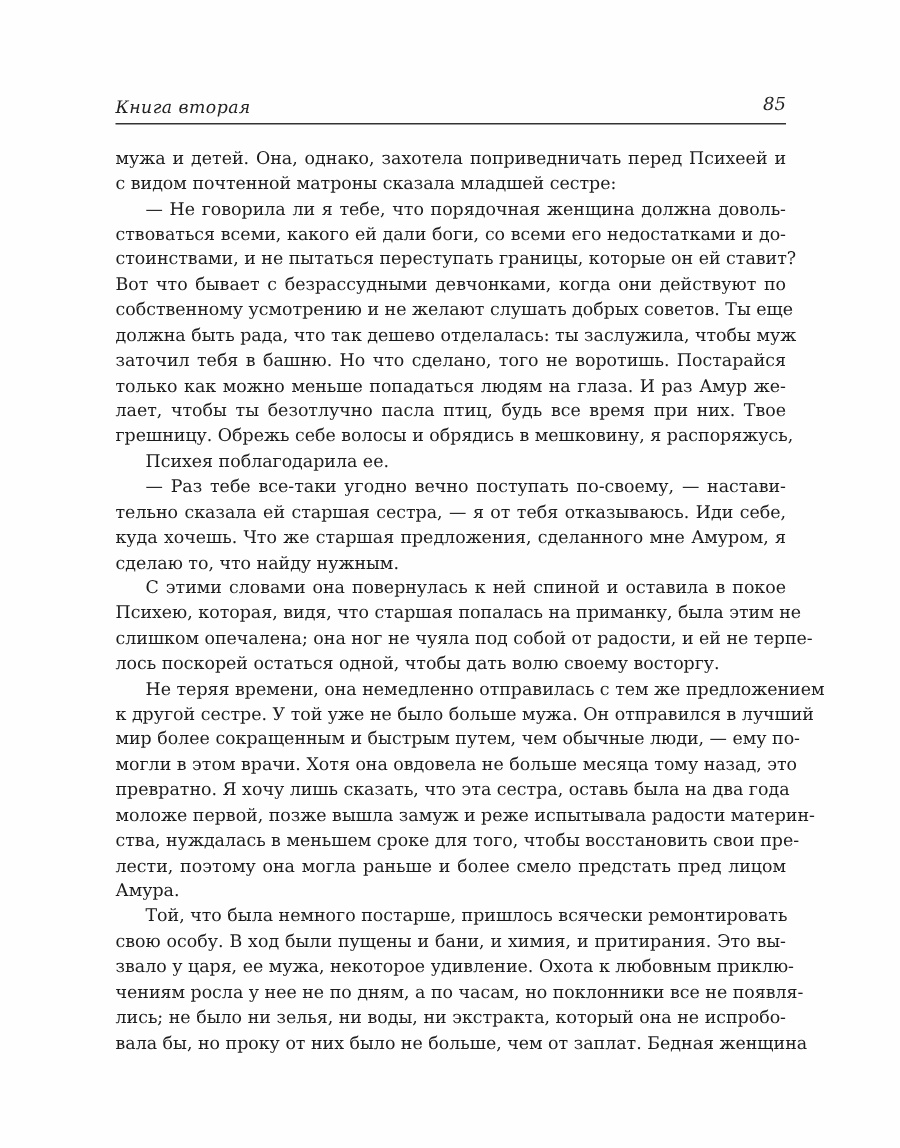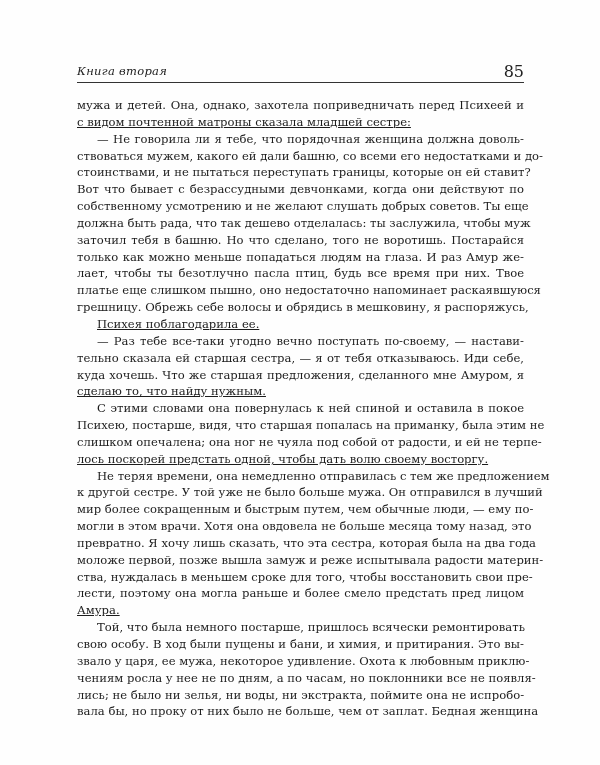--- a/index.html
+++ b/index.html
@@ -2,70 +2,69 @@
 <html><head>
 <meta charset="utf-8">
 <style>
   html, body { margin:0; padding:0; background:#fff; }
   body { width:600px; height:765px; position:relative; overflow:hidden; }
   .page { position:absolute; left:0; top:0; width:600px; height:765px; background:#fefefe; }
   .header { position:absolute; left:77px; top:62px; width:447px; height:18px;
             font-family:"DejaVu Serif", serif; color:#222; }
   .running-title { position:absolute; left:0; right:0; text-align:left; top:2px;
             font-style:italic; font-size:11.5px; letter-spacing:0.3px; }
-  .page-number { position:absolute; right:0; top:0; font-size:16px; }
+  .page-number { position:absolute; right:0; top:0; font-size:12px;font-style:italic; }
   .rule { position:absolute; left:77px; top:82px; width:447px; height:1px; background:#333; }
   .body-text { position:absolute; left:77px; top:97px; width:447px;
                font-family:"DejaVu Serif", serif; font-size:11.6px; color:#1c1c1c; }
   .line { display:block; height:16.85px; line-height:16.85px; white-space:nowrap;
           text-align:justify; text-align-last:justify; }
-  .line.last { text-align-last:left;text-decoration:underline; }
+  .line.last { text-align-last:left; }
   .line.indent { padding-left:20px; }
 </style>
 </head>
 <body>
 
 <div class="page">
   <div class="header">
     <span class="running-title">Книга вторая</span>
     <span class="page-number">85</span>
   </div>
   <div class="rule"></div>
   <div class="body-text" id="body-text">
       <span class="line">мужа и детей. Она, однако, захотела поприведничать перед Психеей и</span>
       <span class="line last">с видом почтенной матроны сказала младшей сестре:</span>
       <span class="line indent">— Не говорила ли я тебе, что порядочная женщина должна доволь-</span>
-      <span class="line">ствоваться мужем, какого ей дали башню, со всеми его недостатками и до-</span>
+      <span class="line">ствоваться всеми, какого ей дали боги, со всеми его недостатками и до-</span>
       <span class="line">стоинствами, и не пытаться переступать границы, которые он ей ставит?</span>
       <span class="line">Вот что бывает с безрассудными девчонками, когда они действуют по</span>
       <span class="line">собственному усмотрению и не желают слушать добрых советов. Ты еще</span>
       <span class="line">должна быть рада, что так дешево отделалась: ты заслужила, чтобы муж</span>
       <span class="line">заточил тебя в башню. Но что сделано, того не воротишь. Постарайся</span>
       <span class="line">только как можно меньше попадаться людям на глаза. И раз Амур же-</span>
       <span class="line">лает, чтобы ты безотлучно пасла птиц, будь все время при них. Твое</span>
-      <span class="line">платье еще слишком пышно, оно недостаточно напоминает раскаявшуюся</span>
       <span class="line">грешницу. Обрежь себе волосы и обрядись в мешковину, я распоряжусь,</span>
       <span class="line indent last">Психея поблагодарила ее.</span>
       <span class="line indent">— Раз тебе все-таки угодно вечно поступать по-своему, — настави-</span>
       <span class="line">тельно сказала ей старшая сестра, — я от тебя отказываюсь. Иди себе,</span>
       <span class="line">куда хочешь. Что же старшая предложения, сделанного мне Амуром, я</span>
       <span class="line last">сделаю то, что найду нужным.</span>
       <span class="line indent">С этими словами она повернулась к ней спиной и оставила в покое</span>
-      <span class="line">Психею, постарше, видя, что старшая попалась на приманку, была этим не</span>
+      <span class="line">Психею, которая, видя, что старшая попалась на приманку, была этим не</span>
       <span class="line">слишком опечалена; она ног не чуяла под собой от радости, и ей не терпе-</span>
-      <span class="line last">лось поскорей предстать одной, чтобы дать волю своему восторгу.</span>
+      <span class="line last">лось поскорей остаться одной, чтобы дать волю своему восторгу.</span>
       <span class="line indent">Не теряя времени, она немедленно отправилась с тем же предложением</span>
       <span class="line">к другой сестре. У той уже не было больше мужа. Он отправился в лучший</span>
       <span class="line">мир более сокращенным и быстрым путем, чем обычные люди, — ему по-</span>
       <span class="line">могли в этом врачи. Хотя она овдовела не больше месяца тому назад, это</span>
-      <span class="line">превратно. Я хочу лишь сказать, что эта сестра, которая была на два года</span>
+      <span class="line">превратно. Я хочу лишь сказать, что эта сестра, оставь была на два года</span>
       <span class="line">моложе первой, позже вышла замуж и реже испытывала радости материн-</span>
       <span class="line">ства, нуждалась в меньшем сроке для того, чтобы восстановить свои пре-</span>
       <span class="line">лести, поэтому она могла раньше и более смело предстать пред лицом</span>
       <span class="line last">Амура.</span>
       <span class="line indent">Той, что была немного постарше, пришлось всячески ремонтировать</span>
       <span class="line">свою особу. В ход были пущены и бани, и химия, и притирания. Это вы-</span>
       <span class="line">звало у царя, ее мужа, некоторое удивление. Охота к любовным приклю-</span>
       <span class="line">чениям росла у нее не по дням, а по часам, но поклонники все не появля-</span>
-      <span class="line">лись; не было ни зелья, ни воды, ни экстракта, поймите она не испробо-</span>
+      <span class="line">лись; не было ни зелья, ни воды, ни экстракта, который она не испробо-</span>
       <span class="line">вала бы, но проку от них было не больше, чем от заплат. Бедная женщина</span>
     </div>
 </div>
 
 </body></html>

